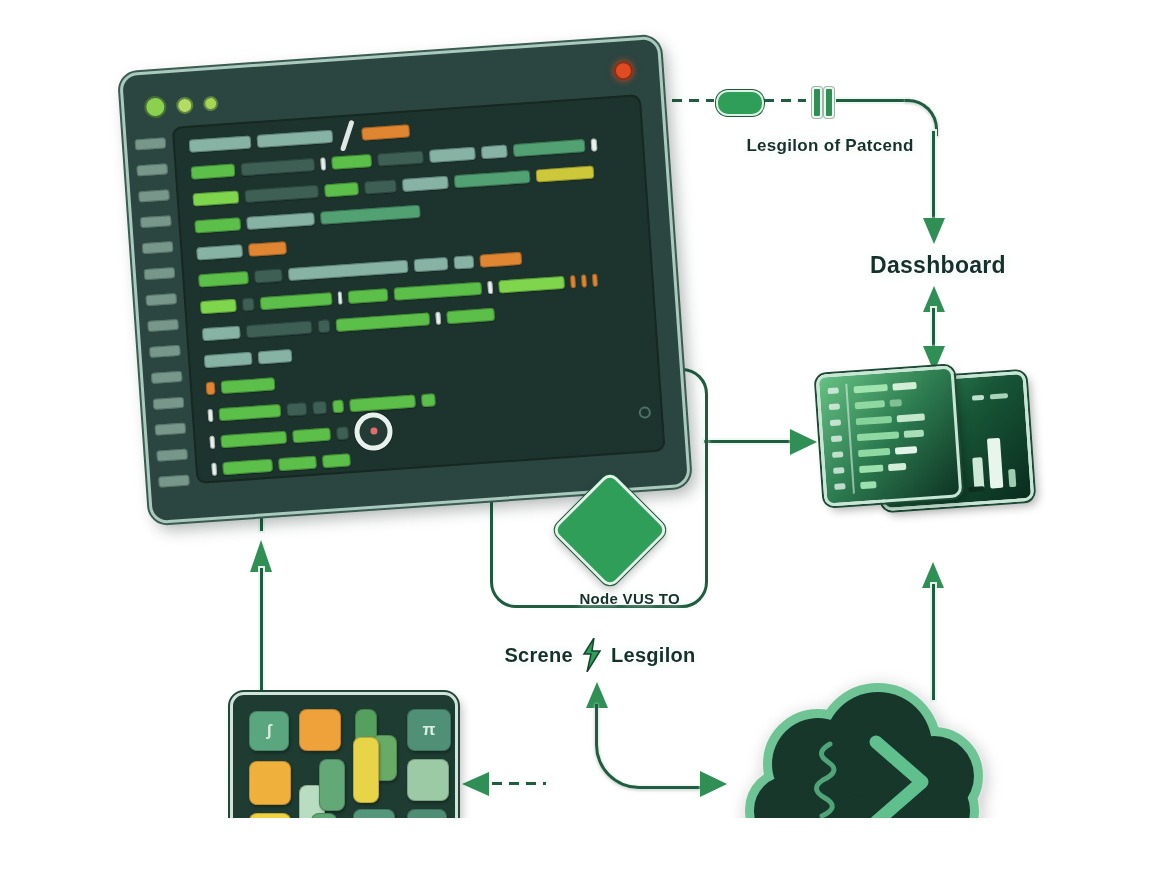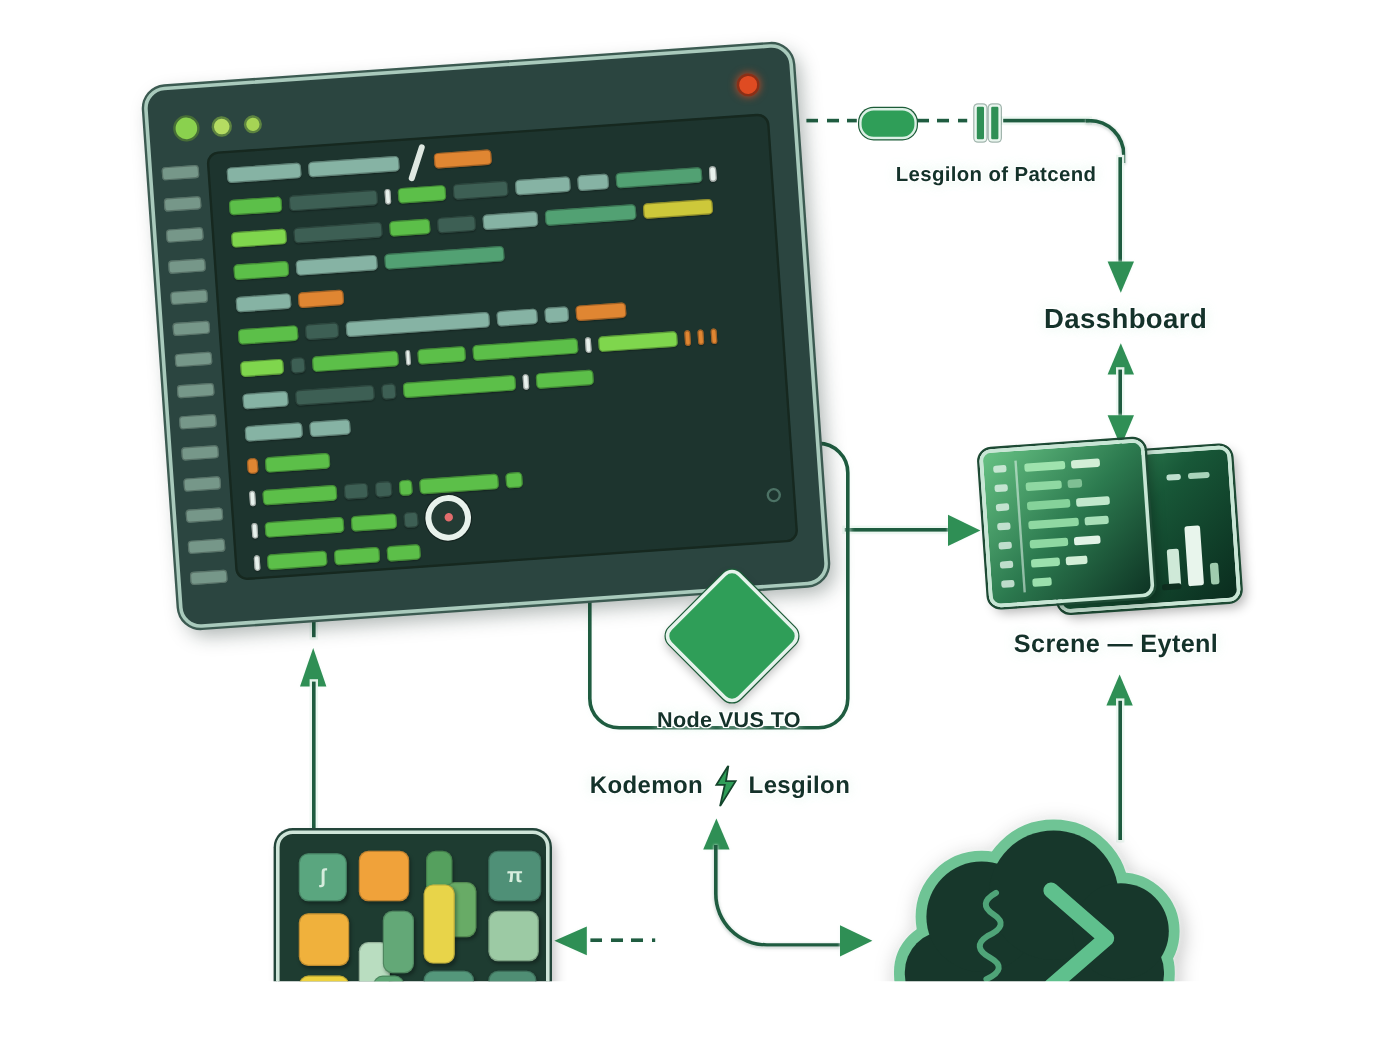--- a/index.html
+++ b/index.html
@@ -277,32 +277,31 @@
           <div class="pseg" style="width: 24px; background: rgb(155, 224, 173);"></div>
           <div class="pseg" style="width: 18px; background: rgb(210, 238, 214);"></div>
         </div>
         <div class="prow">
           <div class="ptick"></div>
           <div class="pseg" style="width: 16px; background: rgb(155, 224, 173);"></div>
         </div>
       </div>
   </div>
 
-  <div class="diagram-label" style="left:840px;top:525px;width:180px;font-size:21px;">Screne — Eytenl</div>
   <div class="arrow up" style="left:922px;top:562px;"></div>
   <div class="vline" style="left:932px;top:584px;height:116px;"></div>
 
   <div class="hline" style="left:704px;top:440px;width:88px;"></div>
   <div class="arrow right" style="left:790px;top:429px;"></div>
 
   <div id="diamond"></div>
-  <div class="diagram-label" style="left:535px;top:590px;width:145px;font-size:18px;z-index:7;">Node VUS TO</div>
+  <div class="diagram-label" style="left:535px;top:590px;width:145px;font-size:15px;z-index:7;text-align:right;">Node VUS TO</div>
 
   <div class="diagram-label" style="left:480px;top:638px;width:240px;font-size:20px;display:flex;align-items:center;justify-content:center;gap:8px;z-index:7;">
-    <span>Kodemon</span>
+    <span>Screne</span>
     <svg width="22" height="34" viewBox="0 0 22 34" style="filter:drop-shadow(0 0 2px #fff);">
       <polygon points="13,0 3,16 10,16 6,34 19,13 11,13" fill="#2f9e58" stroke="#14452c" stroke-width="1.5"></polygon>
     </svg>
     <span>Lesgilon</span>
   </div>
 
   <div class="arrow up" style="left:586px;top:682px;"></div>
   <div class="corner" style="left:595px;top:704px;width:112px;height:82px;border-left-width:3px;border-bottom-width:3px;border-bottom-left-radius:44px;"></div>
   <div class="arrow right" style="left:700px;top:771px;"></div>
 

